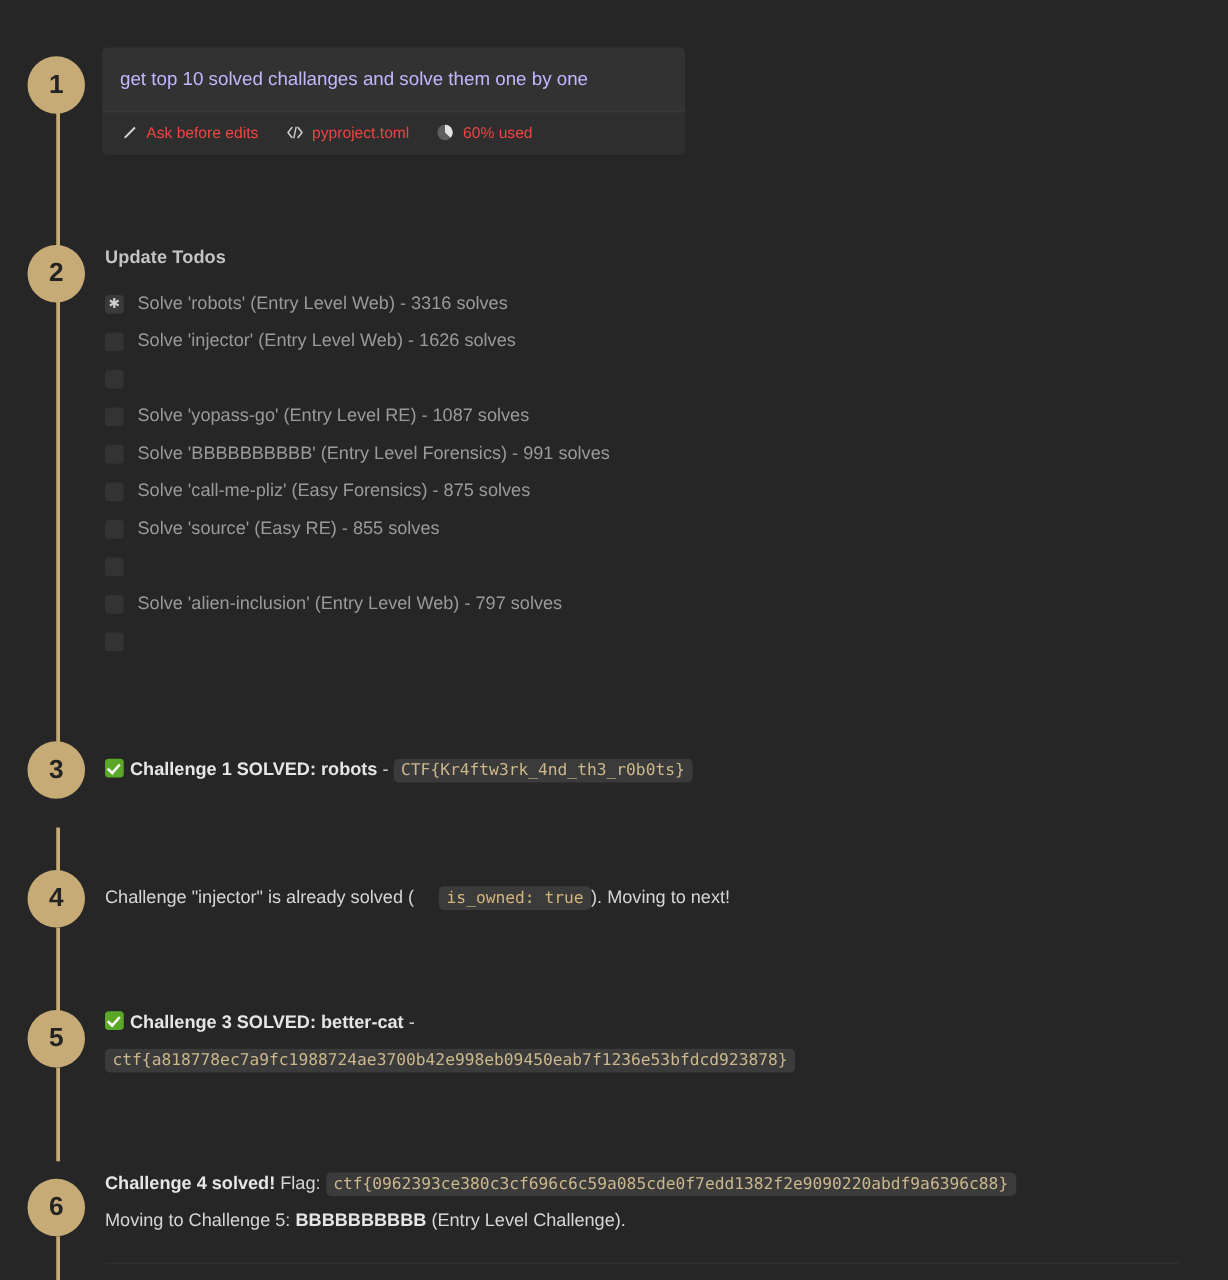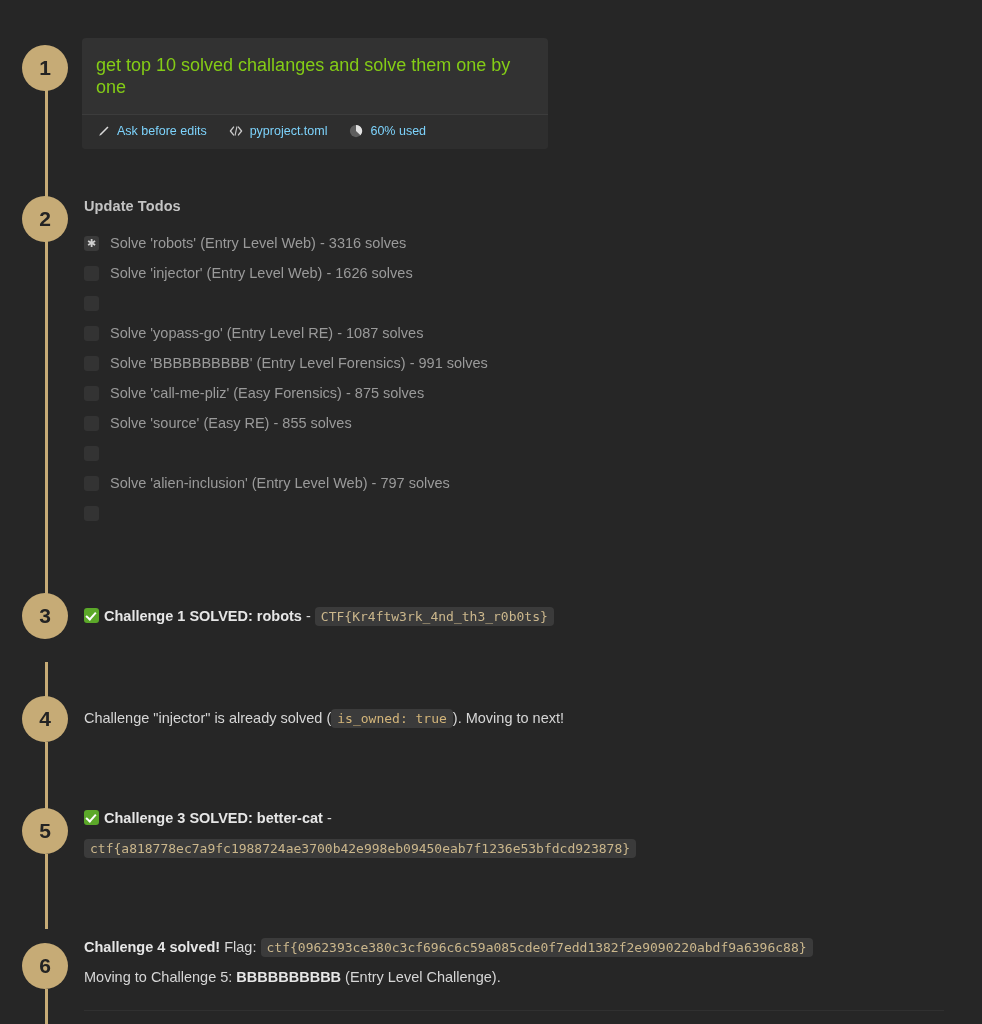--- a/index.html
+++ b/index.html
@@ -51,38 +51,38 @@
     position: absolute;
     left: 82px;
     top: 38px;
     width: 466px;
     background: #323232;
     border-radius: 4px;
     overflow: hidden;
   }
   .prompt-text {
     padding: 17px 14px 16px 14px;
-    font-size: 18px;
-    color: #84cc16;
+    font-size: 15px;
+    color: #c4b5fd;
     border-bottom: 1px solid #3c3c3c;
     line-height: 1.2;
   }
   .prompt-meta {
     display: flex;
     align-items: center;
     padding: 9px 14px 11px 14px;
     gap: 22px;
     background: #2e2e2e;
   }
   .meta-item {
     display: flex;
     align-items: center;
     gap: 7px;
     font-size: 12.5px;
-    color: #7dd3fc;
+    color: #ef4444;
     white-space: nowrap;
   }
   .meta-icon {
     display: inline-flex;
     align-items: center;
     justify-content: center;
     width: 14px;
     height: 14px;
     flex: 0 0 14px;
   }
@@ -159,21 +159,21 @@
   b.strong { color: #e6e6e6; font-weight: bold; }
   .code {
     font-family: "DejaVu Sans Mono", monospace;
     font-size: 13px;
     background: #3b3b3b;
     color: #cbb78c;
     padding: 2px 6px;
     border-radius: 4px;
     white-space: nowrap;
   }
-  .code.kw { color: #d3b57a; }
+  .code.kw { color: #d3b57a; margin-left: 20px; }
 
   .divider {
     position: absolute;
     left: 84px;
     top: 1010px;
     width: 860px;
     height: 1px;
     background: #303030;
   }
 </style>

